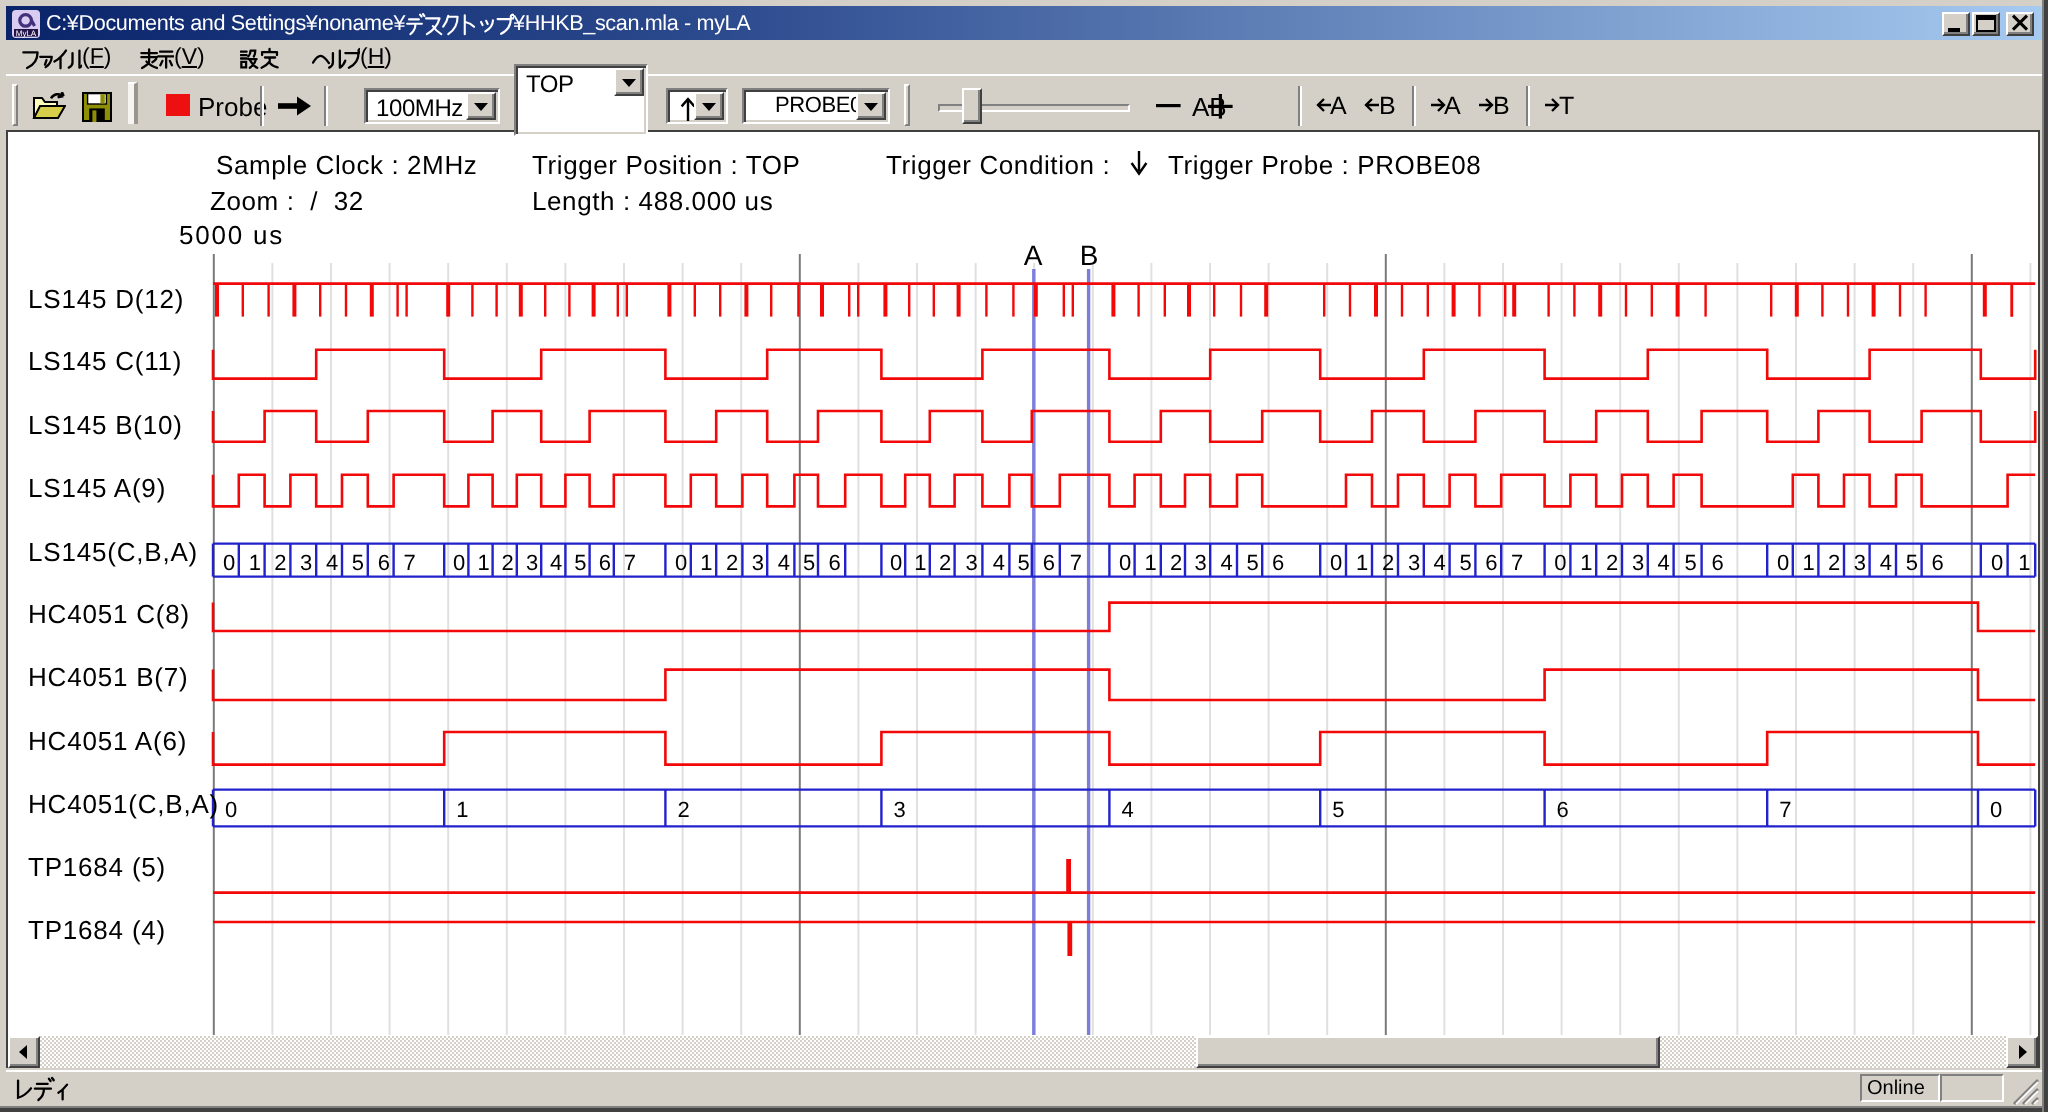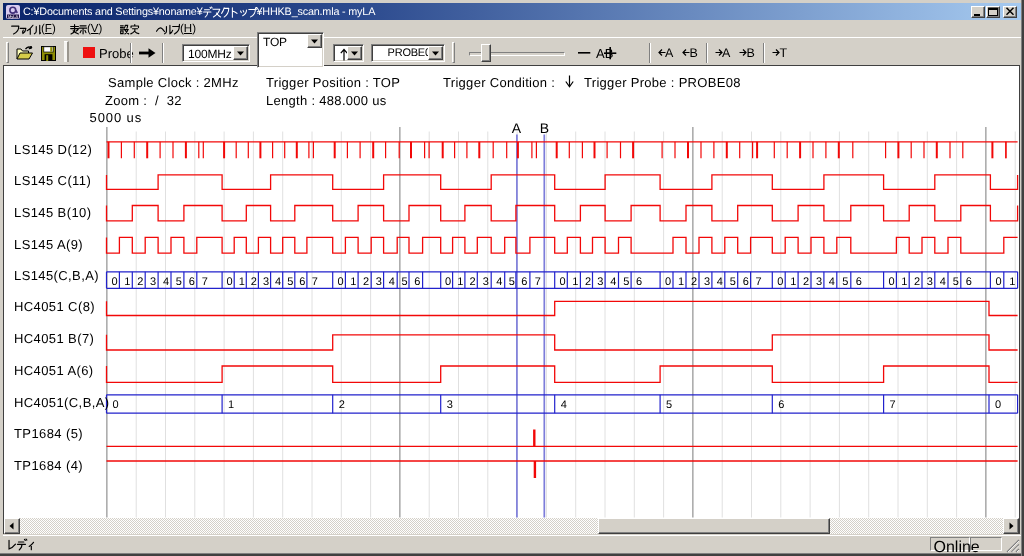--- a/index.html
+++ b/index.html
@@ -519,21 +519,21 @@
         <path d="M2.2,1.4 V10.7 C4.7,10 7.2,8.2 9.2,5.6" stroke="#000" stroke-width="1.25" fill="none" stroke-linecap="round"></path>
       </g>
       <g transform="translate(9.8,1) scale(0.923)">
         <path d="M1.8,3.2 H7.6 M0.7,5.8 H9.4 M5.6,5.8 C5.6,8.4 4.6,10.4 2.6,11.9 M8.3,0.4 L9.2,1.6 M10,0 L10.9,1.2" stroke="#000" stroke-width="1.25" fill="none" stroke-linecap="round"></path>
       </g>
       <g transform="translate(19.7,1) scale(0.923)">
         <path d="M7.4,3.6 C5.9,5.6 4.4,7 2.7,8 M5,6.2 V11.6" stroke="#000" stroke-width="1.25" fill="none" stroke-linecap="round"></path>
       </g>
     </svg></div>
 <div class="abs" style="left:929.5px;top:537px;width:40px;height:14px;border-top:1px solid #808080;border-left:1px solid #808080;border-right:1px solid #fff;border-bottom:1px solid #fff">
-    <div class="abs" style="left:3px;top:1px;font-size:16px">Online</div>
+    <div class="abs" style="left:3px;top:1px;font-size:10px">Online</div>
   </div>
 <div class="abs" style="left:969.5px;top:537px;width:32px;height:14px;border-top:1px solid #808080;border-left:1px solid #808080;border-right:1px solid #fff;border-bottom:1px solid #fff">
     <div class="abs" style="left:2px;top:17px;font-size:10px">4MBit</div>
   </div>
 <div class="abs" style="left:1006px;top:539px">
     <svg style="display:block" width="14" height="14" viewBox="0 0 14 14">
       <path d="M13,1 L1,13 M13,5.5 L5.5,13 M13,10 L10,13" stroke="#808080" stroke-width="1.4"></path>
       <path d="M13,2 L2,13 M13,6.5 L6.5,13 M13,11 L11,13" stroke="#fff" stroke-width="0.8"></path>
     </svg>
   </div>

